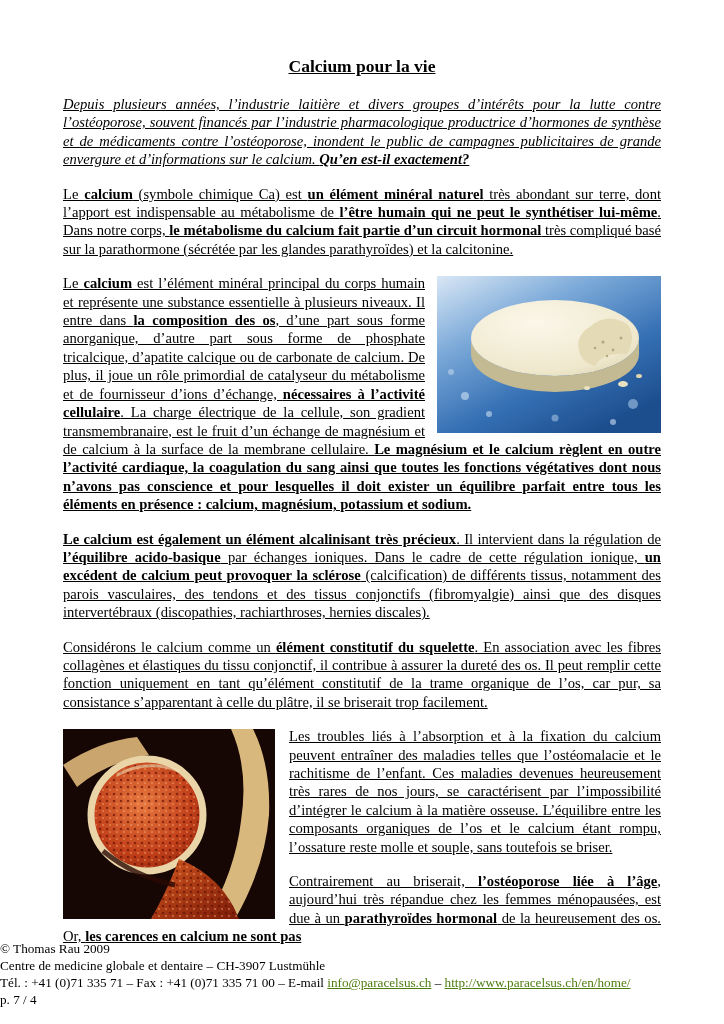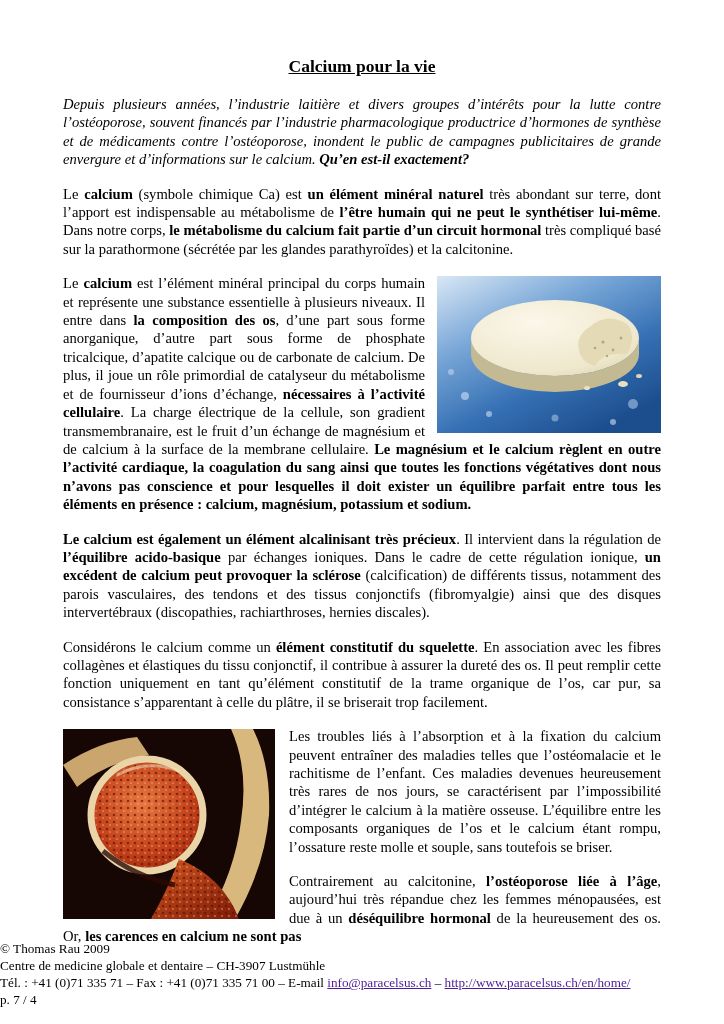--- a/index.html
+++ b/index.html
@@ -9,35 +9,36 @@
     font-family: "Liberation Serif", serif;
   }
   .content { padding: 56px 63px 0 63px; }
   .doc-title {
     font-size: 17.5px; font-weight: bold; text-decoration: underline;
     text-align: center; margin: 0 0 18px 0;
   }
   .para {
     font-size: 14.6px; line-height: 18.4px; text-align: justify;
     margin: 0 0 16px 0;
+    text-decoration: underline;
   }
   .para-group { margin: 0; }
   .para-group::after { content: ""; display: block; clear: both; }
   .b { font-weight: bold; }
   .i { font-style: italic; }
   .italic-para { font-style: italic; }
   .figure { display: block; line-height: 0; }
   .figure-right { float: right; margin: 2px 0 6px 12px; }
   .figure-left  { float: left;  margin: 2px 14px 4px 0; }
   .figure svg { display: block; }
   .footer {
     position: absolute; left: 0; right: 0; bottom: 16px;
     text-align: left; font-size: 13.2px; line-height: 17px;
   }
-  .doc-link { color: #4c1d95; text-decoration: underline; cursor: pointer; }
+  .doc-link { color: #4d7c0f; text-decoration: underline; cursor: pointer; }
 </style>
 </head>
 <body>
 
 <div class="page">
   <div class="content">
 
     <h1 class="doc-title">Calcium pour la vie</h1>
 
     <p class="para italic-para"><span class="i">Depuis plusieurs années, l’industrie laitière et divers groupes d’intérêts pour la lutte contre l’ostéoporose, souvent financés par l’industrie pharmacologique productrice d’hormones de synthèse et de médicaments contre l’ostéoporose, inondent le public de campagnes publicitaires de grande envergure et d’informations sur le calcium. </span><span class="b i">Qu’en est-il exactement?</span></p>
@@ -110,21 +111,21 @@
           <path d="M168,0 q18,40 10,92 q-6,50 -34,98 l28,0 q30,-52 34,-104 q2,-50 -16,-86 z" fill="#d8b87c"></path>
           <circle cx="84" cy="86" r="56" fill="url(#g-head)" stroke="#e9d5a8" stroke-width="7"></circle>
           <circle cx="84" cy="86" r="52" fill="url(#p-trab)"></circle>
           <path d="M116,130 q44,18 60,60 l-88,0 q18,-32 28,-60 z" fill="url(#g-shaft)"></path>
           <path d="M116,130 q44,18 60,60 l-88,0 q18,-32 28,-60 z" fill="url(#p-trab)"></path>
           <path d="M40,122 q32,26 72,34" stroke="#2a0a04" stroke-width="5" fill="none" opacity="0.8"></path>
           <path d="M54,46 q30,-16 62,-4" stroke="#f0ddb2" stroke-width="3" fill="none" opacity="0.6"></path>
         </svg>
       </span>
       <p class="para"><span>Les troubles liés à l’absorption et à la fixation du calcium peuvent entraîner des maladies telles que l’ostéomalacie et le rachitisme de l’enfant. Ces maladies devenues heureusement très rares de nos jours, se caractérisent par l’impossibilité d’intégrer le calcium à la matière osseuse. L’équilibre entre les composants organiques de l’os et le calcium étant rompu, l’ossature reste molle et souple, sans toutefois se briser.</span></p>
-      <p class="para"><span>Contrairement au calcitonine, </span><span class="b">l’ostéoporose liée à l’âge</span><span>, aujourd’hui très répandue chez les femmes ménopausées, est due à un </span><span class="b">déséquilibre hormonal</span><span> de la heureusement des os. Or, </span><span class="b">les carences en calcium ne sont pas</span></p>
+      <p class="para"><span>Contrairement au briserait, </span><span class="b">l’ostéoporose liée à l’âge</span><span>, aujourd’hui très répandue chez les femmes ménopausées, est due à un </span><span class="b">parathyroïdes hormonal</span><span> de la heureusement des os. Or, </span><span class="b">les carences en calcium ne sont pas</span></p>
     </div>
 
   </div>
 
   <div class="footer">
     <div>© Thomas Rau 2009</div>
     <div>Centre de medicine globale et dentaire – CH-3907 Lustmühle</div>
     <div><span>Tél. : +41 (0)71 335 71 – Fax : +41 (0)71 335 71 00 – E-mail </span><a class="doc-link" href="#">info@paracelsus.ch</a><span> – </span><a class="doc-link" href="#">http://www.paracelsus.ch/en/home/</a></div>
     <div>p. 7 / 4</div>
   </div>

